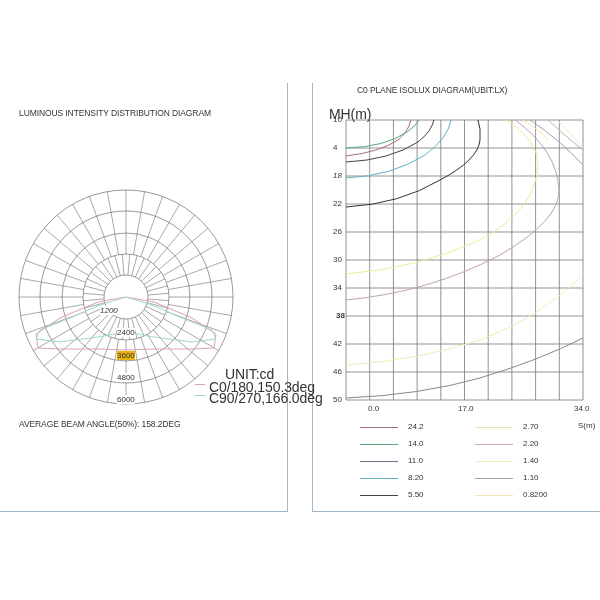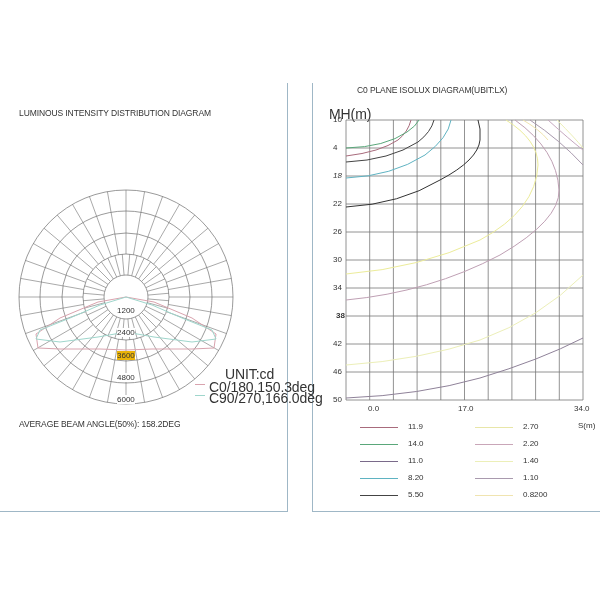--- a/index.html
+++ b/index.html
@@ -106,21 +106,21 @@
       <line x1="145.9387713148063" y1="287.7023982417046" x2="164.97123484257594" y2="278.8274147451499"></line>
       <line x1="147.2503681783595" y1="291.30598100774455" x2="167.53481053042992" y2="285.87078106059164"></line>
       <line x1="147.9162833580184" y1="295.08257365955154" x2="168.83637201794505" y2="293.2523030618507"></line>
     </g>
 
   <path d="M126,297 L98,302 L60,318 L36,334 L38,348 L60,349 L100,349 L126,350 L152,349 L192,349 L214,348 L216,334 L192,318 L154,302 Z" stroke="#d9a3ae" stroke-width="1" fill="none"></path>
 
   <path d="M126,297 L100,305 L70,318 L40,330 L36,339 L60,342 L98,337 L126,332 L154,337 L192,342 L216,339 L212,330 L182,318 L152,305 Z" stroke="#9fd6cc" stroke-width="1" fill="none"></path>
 </svg>
 
-<div class="tick" style="left:117px; top:306px; background:#fff;">1200</div>
+<div class="tick" style="left:100px; top:306px; background:#fff;font-style:italic;">1200</div>
 <div class="tick" style="left:117px; top:328px; background:#fff;">2400</div>
 <div class="tick" style="left:117px; top:351px; background:#eab308;">3600</div>
 <div class="tick" style="left:117px; top:373px; background:#fff;">4800</div>
 <div class="tick" style="left:117px; top:395px; background:#fff;">6000</div>
 
 <div class="txt" style="left:225px; top:366px;">UNIT:cd</div>
 <div class="leg-row" style="left:195px; top:379px;">
   <span style="position:absolute; left:0; top:5px; width:10px; height:1.2px; background:#d9a3ae;"></span>
   <span class="txt" style="left:14px; top:0;">C0/180,150.3deg</span>
 </div>
@@ -200,21 +200,21 @@
 <div class="tick" style="left:333px; top:395px;">50</div>
 
 <div class="tick" style="left:340px; top:404px;padding-left:28px;">0.0</div>
 <div class="tick" style="left:458px; top:404px;">17.0</div>
 <div class="tick" style="left:574px; top:404px;">34.0</div>
 <div class="tick" style="left:578px; top:421px;">S(m)</div>
 
 <div>
   <div class="leg-row" style="left:360px; top:422px;">
       <span class="leg-line" style="background:#a86b7c;"></span>
-      <span class="leg-lbl">11.9</span>
+      <span class="leg-lbl">24.2</span>
     </div>
   <div class="leg-row" style="left:360px; top:439px;">
       <span class="leg-line" style="background:#5aa77a;"></span>
       <span class="leg-lbl">14.0</span>
     </div>
   <div class="leg-row" style="left:360px; top:456px;">
       <span class="leg-line" style="background:#7a6a8a;"></span>
       <span class="leg-lbl">11.0</span>
     </div>
   <div class="leg-row" style="left:360px; top:473px;">

